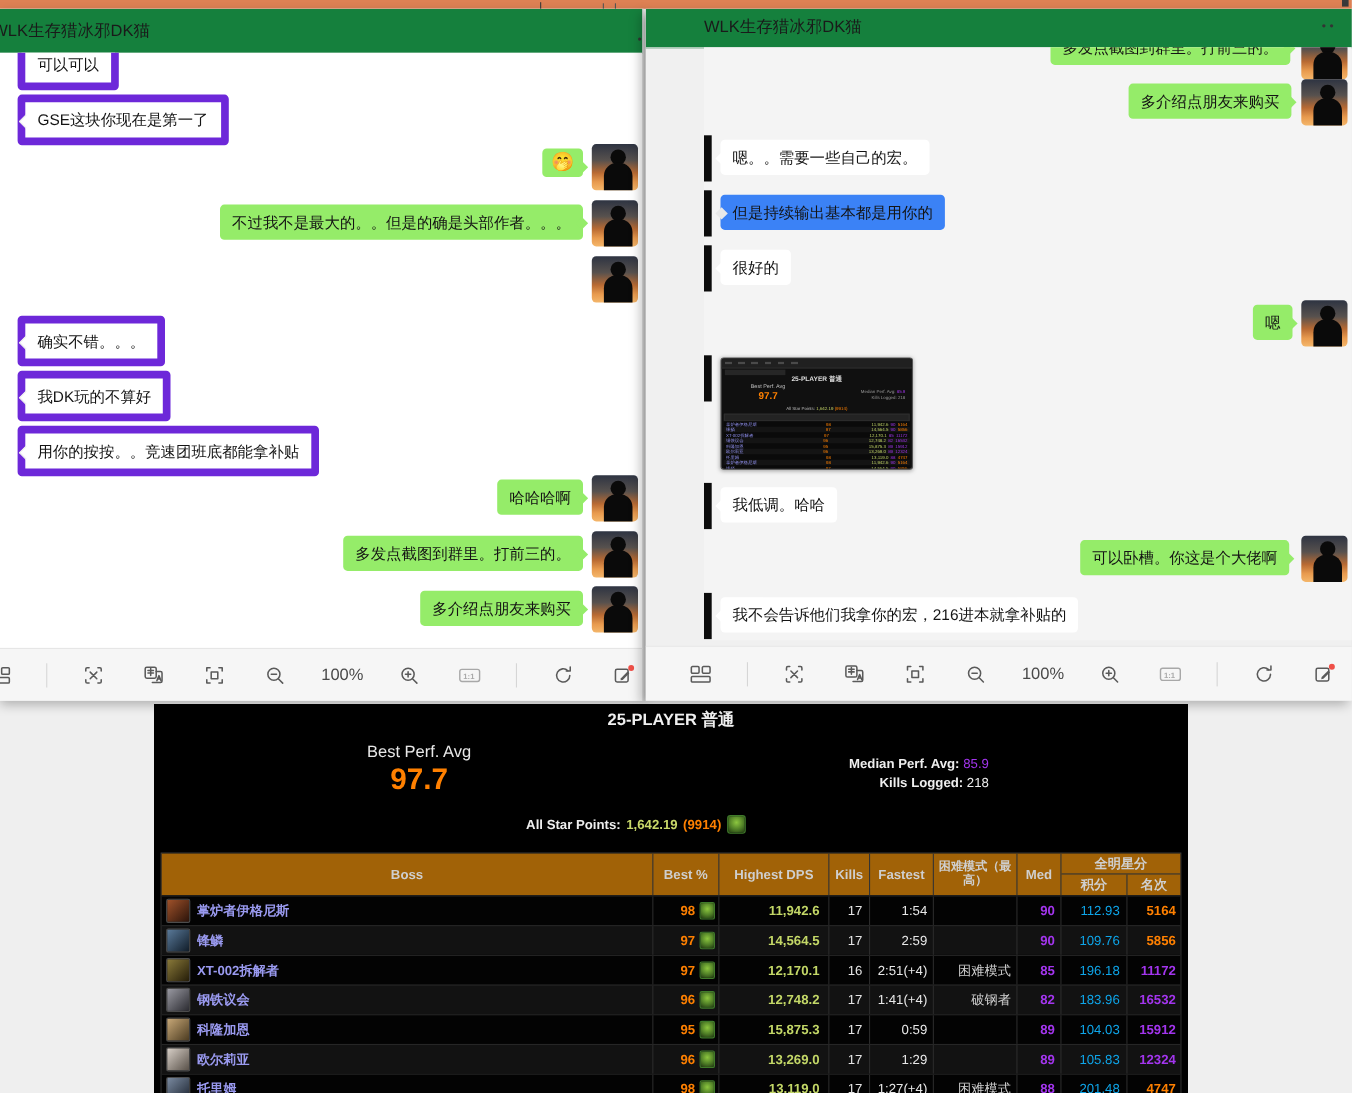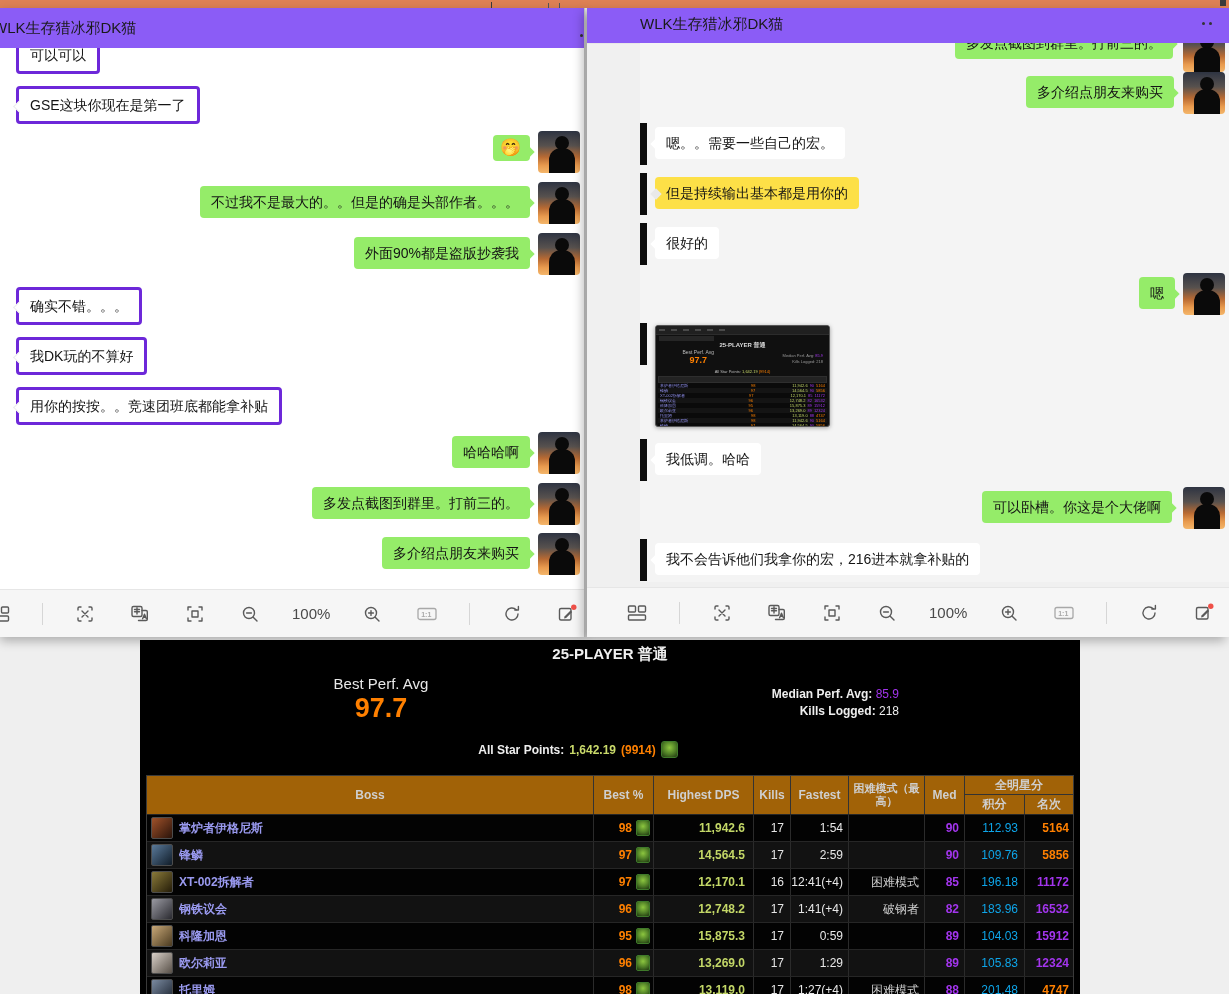--- a/index.html
+++ b/index.html
@@ -10,33 +10,33 @@
     -webkit-font-smoothing:antialiased;
   }
   .abs{position:absolute;}
 
   
   .topbar{left:0;top:0;width:1229px;height:8px;background:#de8154;}
   .topmark{background:#3a3a3a;}
 
   
   .window{overflow:hidden;box-shadow:0 4px 10px rgba(0,0,0,.28);}
-  .win-header{position:absolute;left:0;right:0;top:0;background:#8b5cf6;border-bottom:1px solid #e7e7e7;}
+  .win-header{position:absolute;left:0;right:0;top:0;background:#15803d;border-bottom:1px solid #e7e7e7;}
   .win-title{position:absolute;font-size:15px;color:#1a1a1a;white-space:nowrap;}
 
   
   .bubble{position:absolute;padding:7px 11px;font-size:14px;line-height:18px;border-radius:4px;color:#141414;white-space:nowrap;}
   .bubble .tail{content:"";width:8px;height:8px;position:absolute;top:13px;transform:rotate(45deg);}
   .b-green{background:#95ec69;}
   .b-green .tail{right:-3px;background:#95ec69;}
-  .b-white{background:#ffffff;border:3px solid #6d28d9;}
+  .b-white{background:#ffffff;border:7px solid #6d28d9;}
   .b-white .tail{left:-4px;background:#ffffff;border-left:1px solid #ececec;border-bottom:1px solid #ececec;}
   .b-plain{background:#ffffff;}
   .b-plain .tail{left:-3px;background:#ffffff;}
-  .b-gray{background:#fde047;}
+  .b-gray{background:#3b82f6;}
   .b-gray .tail{left:-3px;background:#e9e9e9;}
 
   .avatar{position:absolute;width:42px;height:42px;border-radius:4px;overflow:hidden;
     background:linear-gradient(180deg,#2e3442 0%,#57514e 35%,#b86a33 62%,#e89a4e 82%,#f4b66a 100%);}
   .avatar::before{content:"";position:absolute;width:14px;height:14px;border-radius:50%;background:#0a0a0a;right:11px;top:5px;}
   .avatar::after{content:"";position:absolute;right:5px;bottom:-1px;width:26px;height:26px;border-radius:12px 12px 0 0;background:#0a0a0a;}
   .sliver{position:absolute;left:0;width:7px;height:42px;background:#0c0c0c;}
 
   
   .toolbar{position:absolute;left:0;right:0;bottom:0;background:#f6f6f6;border-top:1px solid #e6e6e6;display:flex;align-items:center;overflow:hidden;}
@@ -199,21 +199,21 @@
           <div class="rc rc-boss">
             <span class="boss-icon" style="background: linear-gradient(135deg, rgb(138, 122, 58) 0%, rgb(36, 28, 8) 100%);"></span>
             <a class="boss-link" href="#">XT-002拆解者</a>
           </div>
           <div class="rc rc-best">
             <span class="pct">97</span>
             <span class="mini-emblem"></span>
           </div>
           <div class="rc rc-dps">12,170.1</div>
           <div class="rc rc-kills">16</div>
-          <div class="rc rc-fast">12:41(+4)</div>
+          <div class="rc rc-fast">2:51(+4)</div>
           <div class="rc rc-hard">困难模式</div>
           <div class="rc rc-med">85</div>
           <div class="rc rc-points">196.18</div>
           <div class="rc rc-rank" style="color: rgb(163, 53, 238);">11172</div>
         </div>
         <div class="lt-row">
           <div class="rc rc-boss">
             <span class="boss-icon" style="background: linear-gradient(135deg, rgb(154, 154, 162) 0%, rgb(42, 42, 48) 100%);"></span>
             <a class="boss-link" href="#">钢铁议会</a>
           </div>
@@ -295,21 +295,20 @@
   <div class="abs" style="left:0;top:40px;width:584px;height:542px;background:#fff;overflow:hidden;">
     <div class="bubble b-white" style="left:16px;top:-12px;"><span>可以可以</span></div>
     <div class="bubble b-white" style="left:16px;top:38px;"><span>GSE这块你现在是第一了</span><i class="tail"></i></div>
 
     <div class="bubble b-green" style="right:54px;top:87px;font-size:17px;padding:4px 8px;"><span>🤭</span><i class="tail"></i></div>
     <div class="avatar" style="right:4px;top:83px;"></div>
 
     <div class="bubble b-green" style="right:54px;top:138px;"><span>不过我不是最大的。。但是的确是头部作者。。。</span><i class="tail"></i></div>
     <div class="avatar" style="right:4px;top:134px;"></div>
 
-    <div class="bubble b-green" style="right:54px;top:189px;"><span>外面90%都是盗版抄袭我</span><i class="tail"></i></div>
     <div class="avatar" style="right:4px;top:185px;"></div>
 
     <div class="bubble b-white" style="left:16px;top:239px;"><span>确实不错。。。</span><i class="tail"></i></div>
     <div class="bubble b-white" style="left:16px;top:289px;"><span>我DK玩的不算好</span><i class="tail"></i></div>
     <div class="bubble b-white" style="left:16px;top:339px;"><span>用你的按按。。竞速团班底都能拿补贴</span><i class="tail"></i></div>
 
     <div class="bubble b-green" style="right:54px;top:388px;"><span>哈哈哈啊</span><i class="tail"></i></div>
     <div class="avatar" style="right:4px;top:384px;"></div>
 
     <div class="bubble b-green" style="right:54px;top:439px;"><span>多发点截图到群里。打前三的。</span><i class="tail"></i></div>

